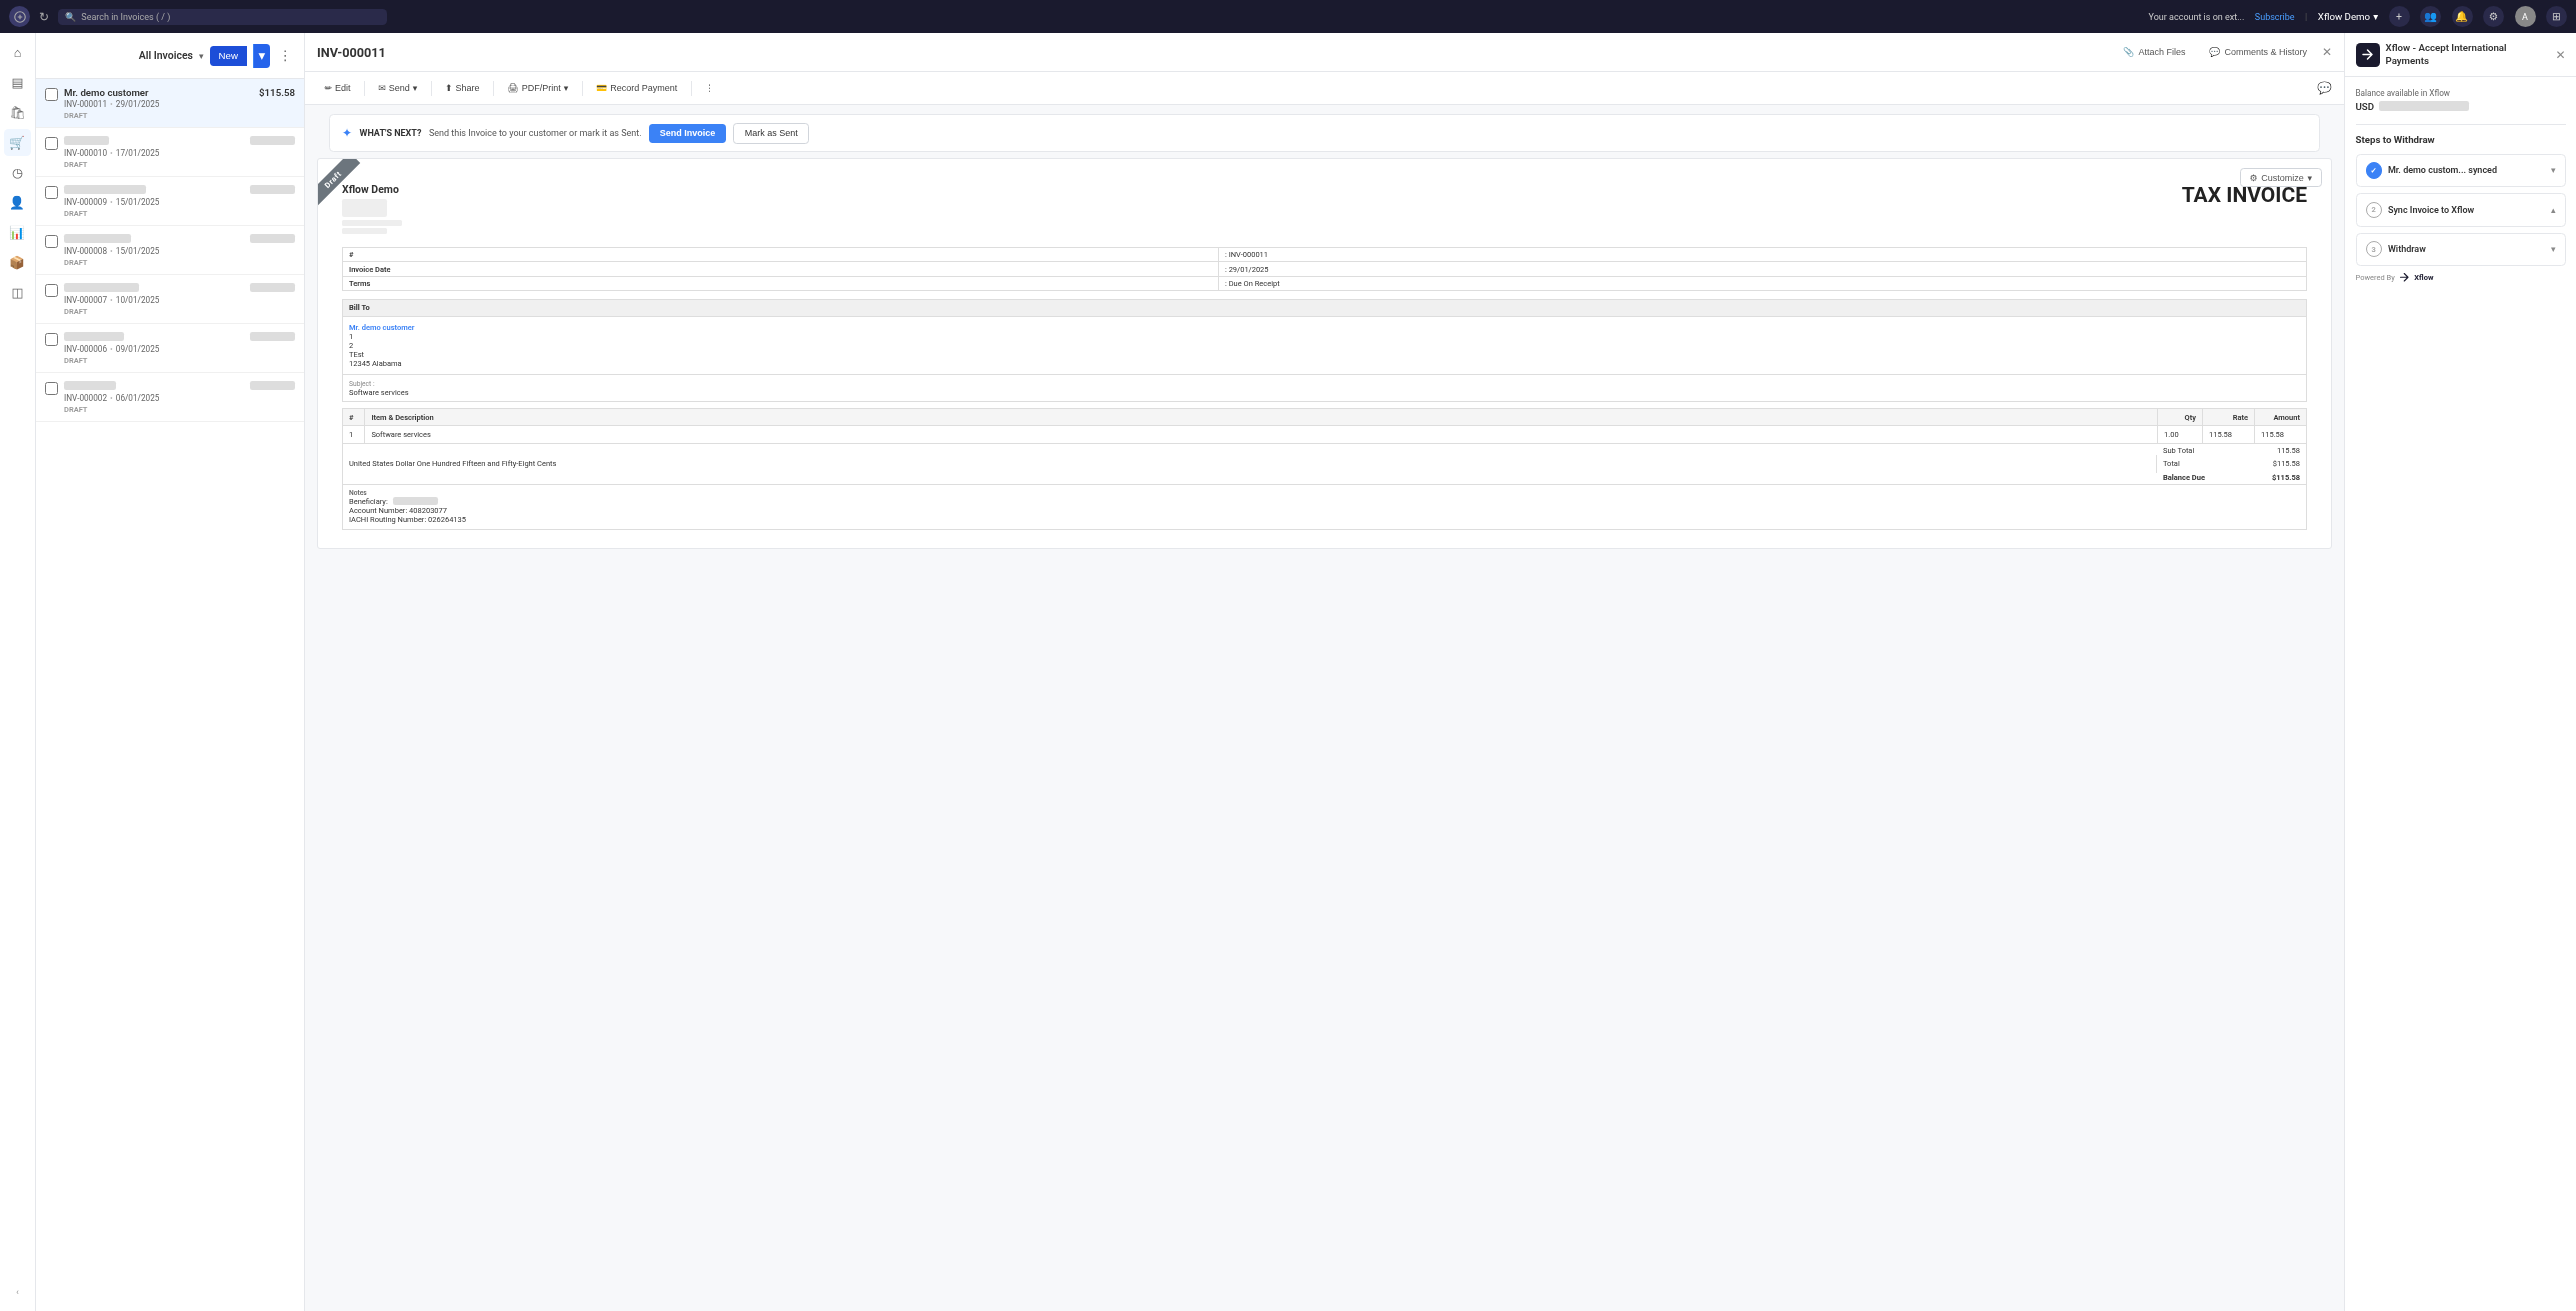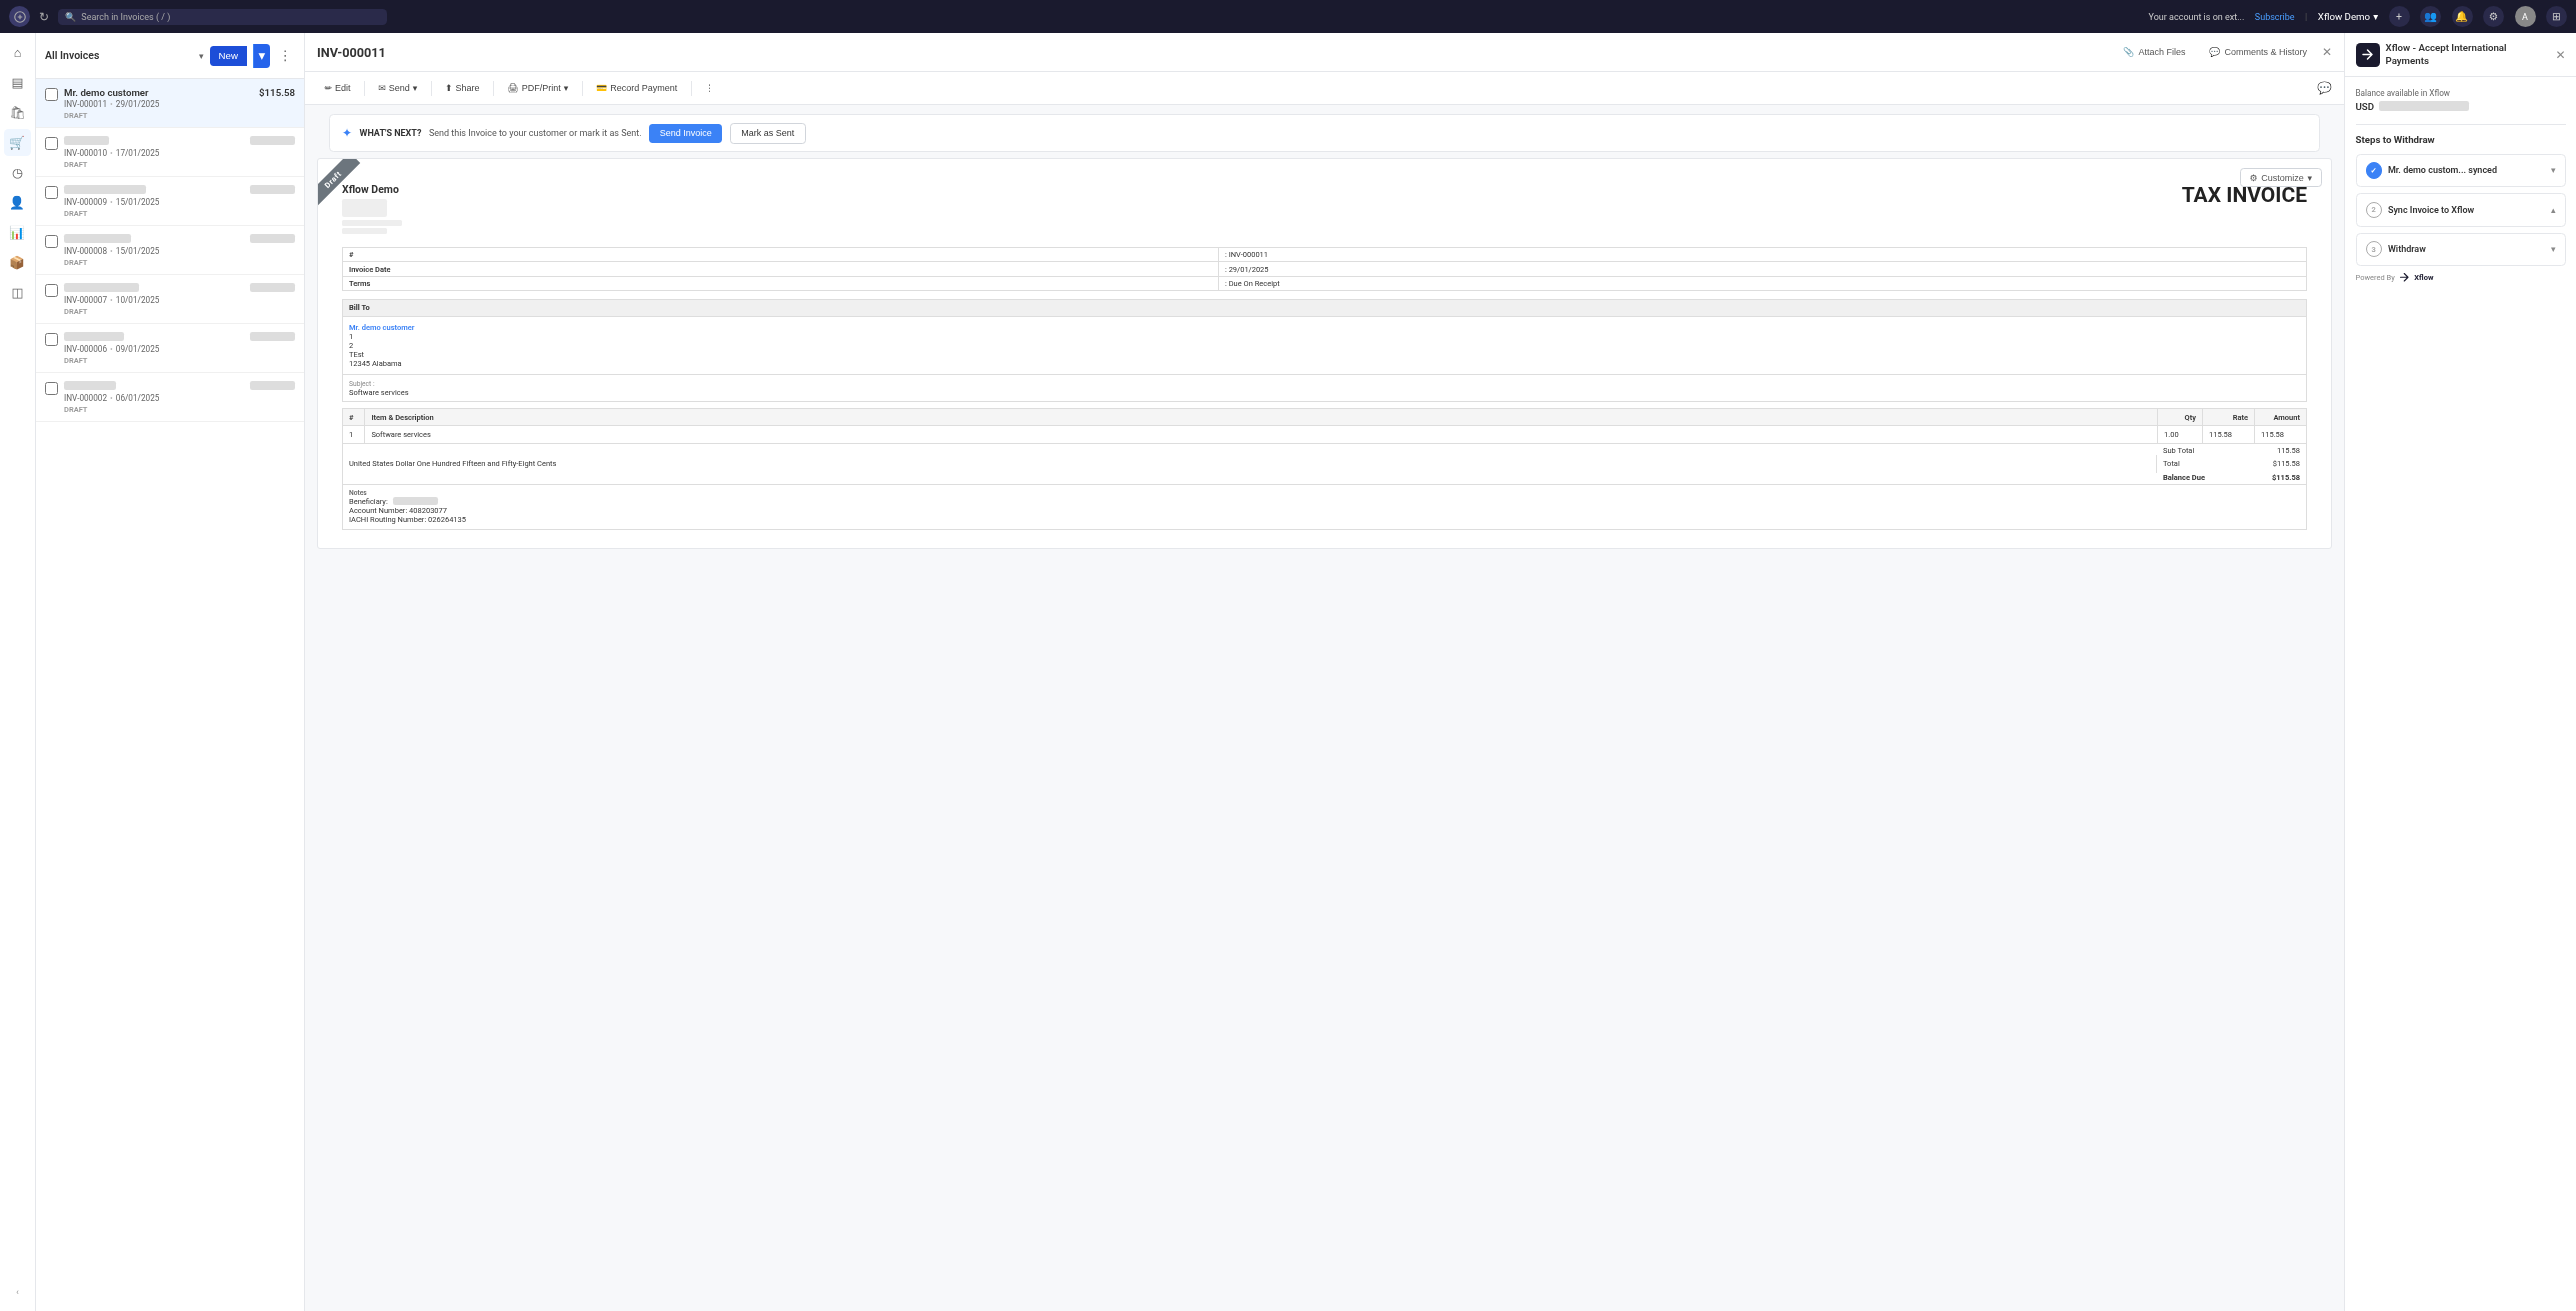--- a/index.html
+++ b/index.html
@@ -22,21 +22,21 @@
     
     .sidebar-nav { width: 36px; background: #fff; border-right: 0.7px solid #e5e7eb; display: flex; flex-direction: column; align-items: center; padding: 6px 0; gap: 3px; flex-shrink: 0; }
     .sidebar-nav .nav-item { width: 27px; height: 27px; border-radius: 4.5px; display: flex; align-items: center; justify-content: center; cursor: pointer; color: #666; font-size: 12.7px; }
     .sidebar-nav .nav-item.active { color: #3b82f6; background: #eff6ff; }
     .sidebar-nav .spacer { flex: 1; }
     .sidebar-nav .collapse-btn { width: 27px; height: 27px; border-radius: 4.5px; display: flex; align-items: center; justify-content: center; cursor: pointer; color: #999; font-size: 9.7px; }
 
     
     .invoice-list-panel { width: 269px; background: #fff; border-right: 0.7px solid #e5e7eb; display: flex; flex-direction: column; flex-shrink: 0; overflow: hidden; }
     .invoice-list-header { display: flex; align-items: center; padding: 10.5px 9px; gap: 6px; border-bottom: 0.7px solid #e5e7eb; }
-    .invoice-list-title { font-weight: 600; font-size: 10.5px; flex: 1; cursor: pointer; }
+    .invoice-list-title { font-weight: 600; font-size: 10.5px; flex: 1; cursor: pointer; text-align: right; }
     .new-btn { display: flex; align-items: center; background: #1d4ed8; color: #fff; border: none; border-radius: 3.7px 0 0 3.7px; padding: 4.5px 9px; font-size: 9.7px; cursor: pointer; gap: 3px; font-weight: 500; }
     .new-btn-arrow { background: #2563eb; color: #fff; border: none; border-radius: 0 3.7px 3.7px 0; padding: 4.5px 4.5px; cursor: pointer; border-left: 0.7px solid #3b82f6; }
     .more-btn { background: none; border: none; cursor: pointer; color: #666; font-size: 13.4px; padding: 1.5px 3px; }
     .invoice-list-items { flex: 1; overflow-y: auto; }
     .invoice-item { display: flex; align-items: flex-start; padding: 7.5px 9px; border-bottom: 0.7px solid #f0f0f0; cursor: pointer; gap: 6px; }
     .invoice-item.active { background: #eff6ff; }
     .invoice-item-checkbox { margin-top: 1.5px; flex-shrink: 0; }
     .invoice-item-info { flex: 1; }
     .invoice-customer { font-weight: 600; font-size: 9.7px; margin-bottom: 1.5px; }
     .invoice-meta { font-size: 8.2px; color: #666; display: flex; align-items: center; gap: 3px; }
@@ -60,21 +60,21 @@
     .toolbar-btn { display: flex; align-items: center; gap: 3px; padding: 3.7px 7.5px; border: none; background: none; cursor: pointer; color: #444; font-size: 9px; border-radius: 3.7px; }
     .toolbar-separator { width: 0.7px; height: 15px; background: #e5e7eb; margin: 0 3px; }
     .toolbar-spacer { flex: 1; }
     .chat-icon-btn { color: #aaa; cursor: pointer; font-size: 12px; background: none; border: none; }
 
     
     .whats-next-banner { display: flex; align-items: center; background: #fff; border: 0.7px solid #e5e7eb; border-radius: 4.5px; margin: 9px 12px 6px; padding: 7.5px 12px; gap: 7.5px; flex-shrink: 0; }
     .whats-next-icon { color: #3b82f6; font-size: 12px; }
     .whats-next-label { font-weight: 700; font-size: 9px; color: #333; }
     .whats-next-text { font-size: 9px; color: #555; }
-    .send-invoice-btn { background: #3b82f6; color: #fff; border: none; border-radius: 3.7px; padding: 4.5px 10.5px; font-size: 9px; cursor: pointer; font-weight: 400; white-space: nowrap; }
+    .send-invoice-btn { background: #3b82f6; color: #fff; border: none; border-radius: 3.7px; padding: 4.5px 10.5px; font-size: 9px; cursor: pointer; font-weight: 700; white-space: nowrap; }
     .mark-as-sent-btn { background: #fff; color: #333; border: 0.7px solid #d1d5db; border-radius: 3.7px; padding: 4.5px 10.5px; font-size: 9px; cursor: pointer; white-space: nowrap; }
 
     
     .invoice-content-area { flex: 1; overflow-y: auto; padding: 0 12px 12px; }
     .invoice-preview-container { position: relative; background: #fff; border: 0.7px solid #e5e7eb; border-radius: 3px; padding: 0; }
     .customize-btn { position: absolute; top: 9px; right: 9px; display: flex; align-items: center; gap: 3.7px; background: #fff; border: 0.7px solid #d1d5db; border-radius: 3.7px; padding: 3.7px 9px; font-size: 9px; cursor: pointer; color: #555; }
 
     
     .invoice-doc { padding: 24px 24px 18px; font-size: 8.2px; min-height: 374px; }
     .invoice-doc-header { display: flex; align-items: flex-start; justify-content: space-between; margin-bottom: 12px; }

